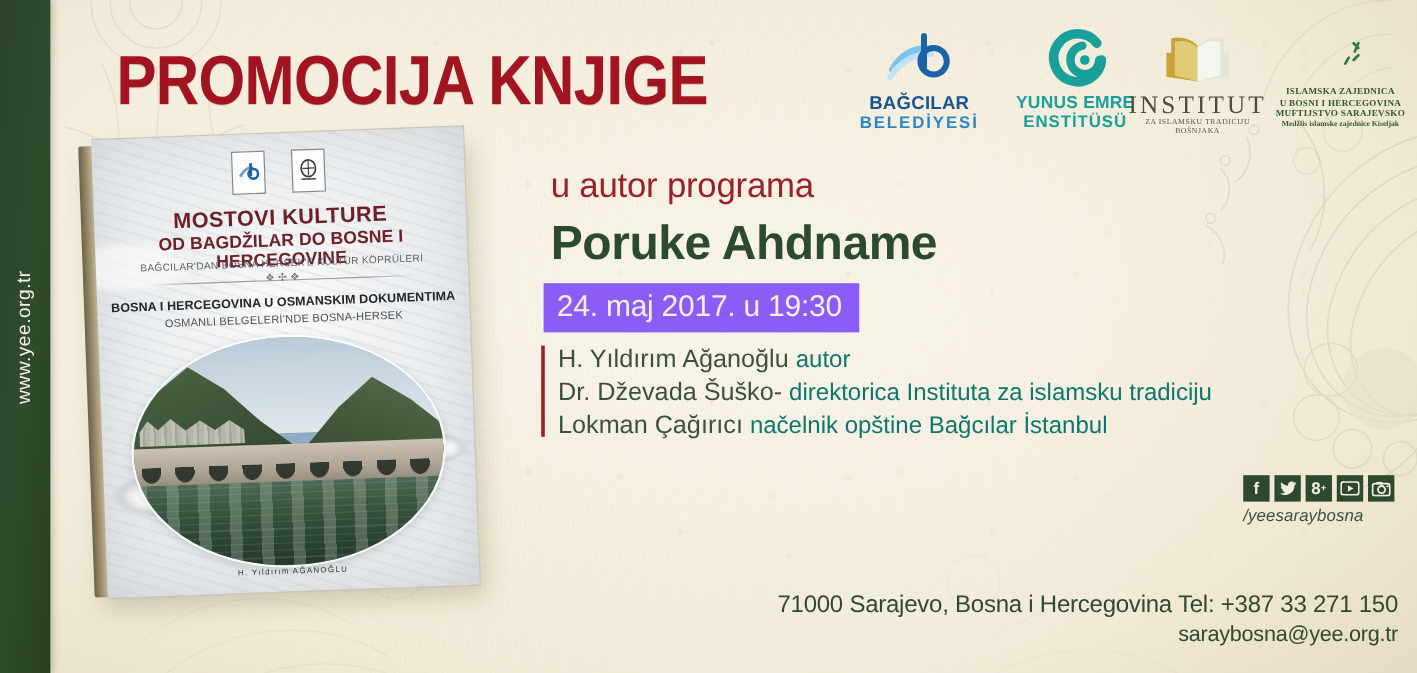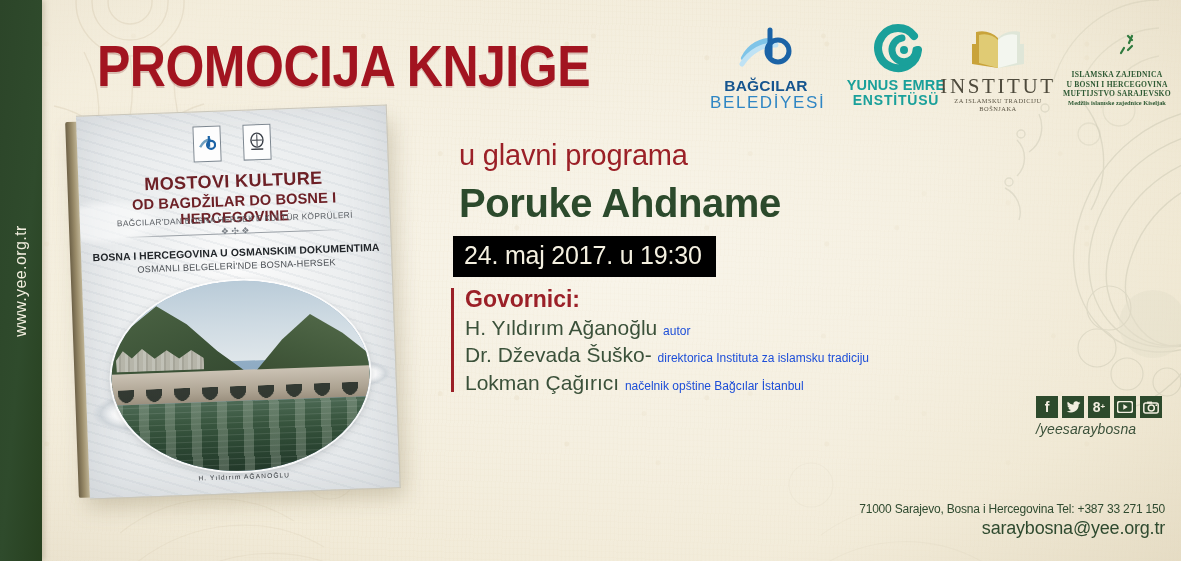--- a/index.html
+++ b/index.html
@@ -71,21 +71,21 @@
   }
 
   
   .logos{position:absolute;left:708px;top:20px;width:470px;height:96px;}
   .logo{position:absolute;text-align:center;}
   .logo .mark{display:block;margin:0 auto;}
   .logo .l1,.logo .l2,.logo .l3,.logo .l4{display:block;}
 
   .lg-bag{left:2px;top:4px;width:112px;}
   .lg-bag .l1{font-size:15.5px;font-weight:bold;color:#16558f;letter-spacing:.2px;line-height:1.02;}
-  .lg-bag .l2{font-size:17px;font-weight:normal;color:#2f86c4;letter-spacing:1.6px;line-height:1.1;}
+  .lg-bag .l2{font-size:14px;font-weight:bold;color:#2f86c4;letter-spacing:1.6px;line-height:1.1;}
 
   .lg-yee{left:128px;top:4px;width:120px;}
   .lg-yee .l1{font-size:14.5px;font-weight:bold;color:#1aa09a;letter-spacing:.2px;line-height:1.02;}
   .lg-yee .l2{font-size:14px;font-weight:bold;color:#1aa09a;letter-spacing:.8px;line-height:1.05;}
 
   .lg-ins{left:228px;top:6px;width:124px;}
   .lg-ins .l1{font-family:"Liberation Serif",serif;font-size:21px;color:#4e4a3c;letter-spacing:2.6px;line-height:1.0;}
   .lg-ins .l2{font-family:"Liberation Serif",serif;font-size:6.4px;color:#5a5444;letter-spacing:.5px;line-height:1.2;}
 
   .lg-izb{left:348px;top:6px;width:122px;}
@@ -178,42 +178,42 @@
   .water:after{content:"";position:absolute;inset:0;
     background:repeating-linear-gradient(0deg, rgba(255,255,255,.10) 0 1px, transparent 1px 6px),
                repeating-linear-gradient(90deg, rgba(190,200,185,.28) 0 10px, transparent 10px 26px);}
 
   
   .kicker{position:absolute;left:459px;top:139px;
     font-size:29px;color:#9b2027;letter-spacing:-.2px;}
   .prog{position:absolute;left:459px;top:181px;
     font-size:40px;font-weight:bold;color:#2c4a2c;letter-spacing:-.4px;}
   .datebadge{position:absolute;left:453px;top:236px;
-    background:#000000;color:#f4f0e0;
+    background:#8b5cf6;color:#f4f0e0;
     padding:5px 14px 7px 11px;font-size:25px;letter-spacing:-.2px;}
 
   .spk{position:absolute;left:451px;top:286px;width:560px;padding-left:14px;}
   .spk:before{content:"";position:absolute;left:0;top:2px;bottom:4px;width:3px;background:#9b2027;}
   .spk-h{font-size:23px;font-weight:bold;color:#9b2027;margin-bottom:1px;}
   .spk-row{font-size:21px;color:#3b513a;line-height:1.30;white-space:nowrap;}
-  .spk-row .role{font-size:12px;color:#1d4ed8;}
+  .spk-row .role{font-size:20px;color:#0f766e;}
 
   
   .social{position:absolute;left:1036px;top:396px;}
   .sicons{display:flex;gap:4px;}
   .sic{width:22px;height:22px;background:#2d4a2c;color:#f2eee0;
     display:flex;align-items:center;justify-content:center;font-size:14px;font-weight:bold;
     font-family:"Liberation Sans",sans-serif;line-height:1;}
   .sic svg{display:block;}
   .shandle{margin-top:3px;font-size:14px;color:#3b513a;font-style:italic;letter-spacing:.1px;}
 
   
   .contact{position:absolute;right:16px;bottom:22px;text-align:right;color:#2f4a2f;}
   .c1{font-size:21px;font-weight:bold;letter-spacing:-.2px;line-height:1.18;}
-  .c2{font-size:12px;letter-spacing:-.2px;line-height:1.25;}
+  .c2{font-size:20px;letter-spacing:-.2px;line-height:1.25;}
   .c3{font-size:18px;letter-spacing:-.2px;line-height:1.25;}
 </style>
 </head>
 <body>
 
 <div class="poster">
 
   <div class="tex-a"></div>
   <div class="tex-b"></div>
   <div class="tex-c"></div>
@@ -380,26 +380,25 @@
         <div class="town"></div>
         <div class="bridge"></div>
         <div class="arches"></div>
         <div class="water"></div>
       </div>
 
       <div class="bk-author">H. Yıldırım AĞANOĞLU</div>
     </div>
   </div>
 
-  <div class="kicker">u glavni programa</div>
+  <div class="kicker">u autor programa</div>
   <div class="prog">Poruke Ahdname</div>
   <div class="datebadge">24. maj 2017. u 19:30</div>
 
   <div class="spk">
-    <div class="spk-h">Govornici:</div>
     <div class="spk-row">
       <span>H. Yıldırım Ağanoğlu</span>
       <span class="role">autor</span>
     </div>
     <div class="spk-row">
       <span>Dr. Dževada Šuško-</span>
       <span class="role">direktorica Instituta za islamsku tradiciju</span>
     </div>
     <div class="spk-row">
       <span>Lokman Çağırıcı</span>

